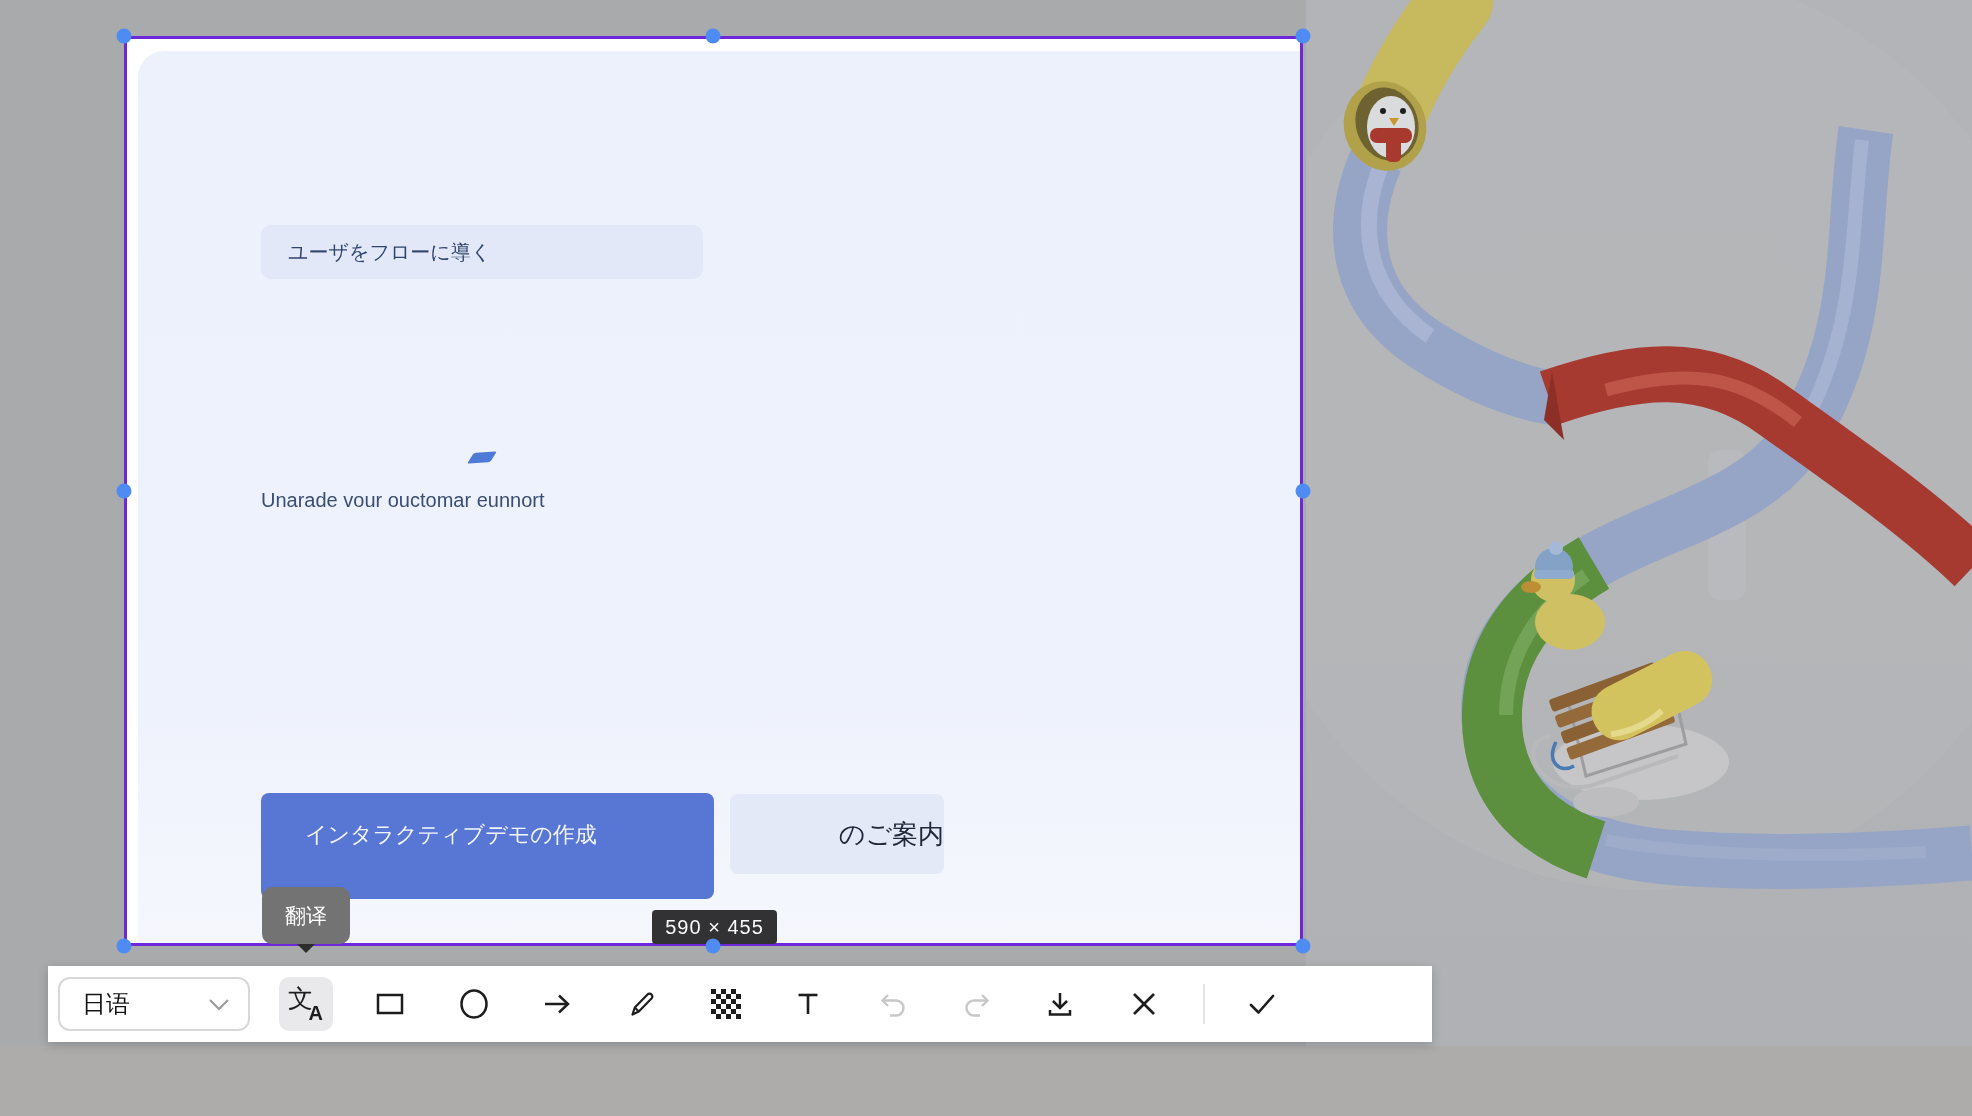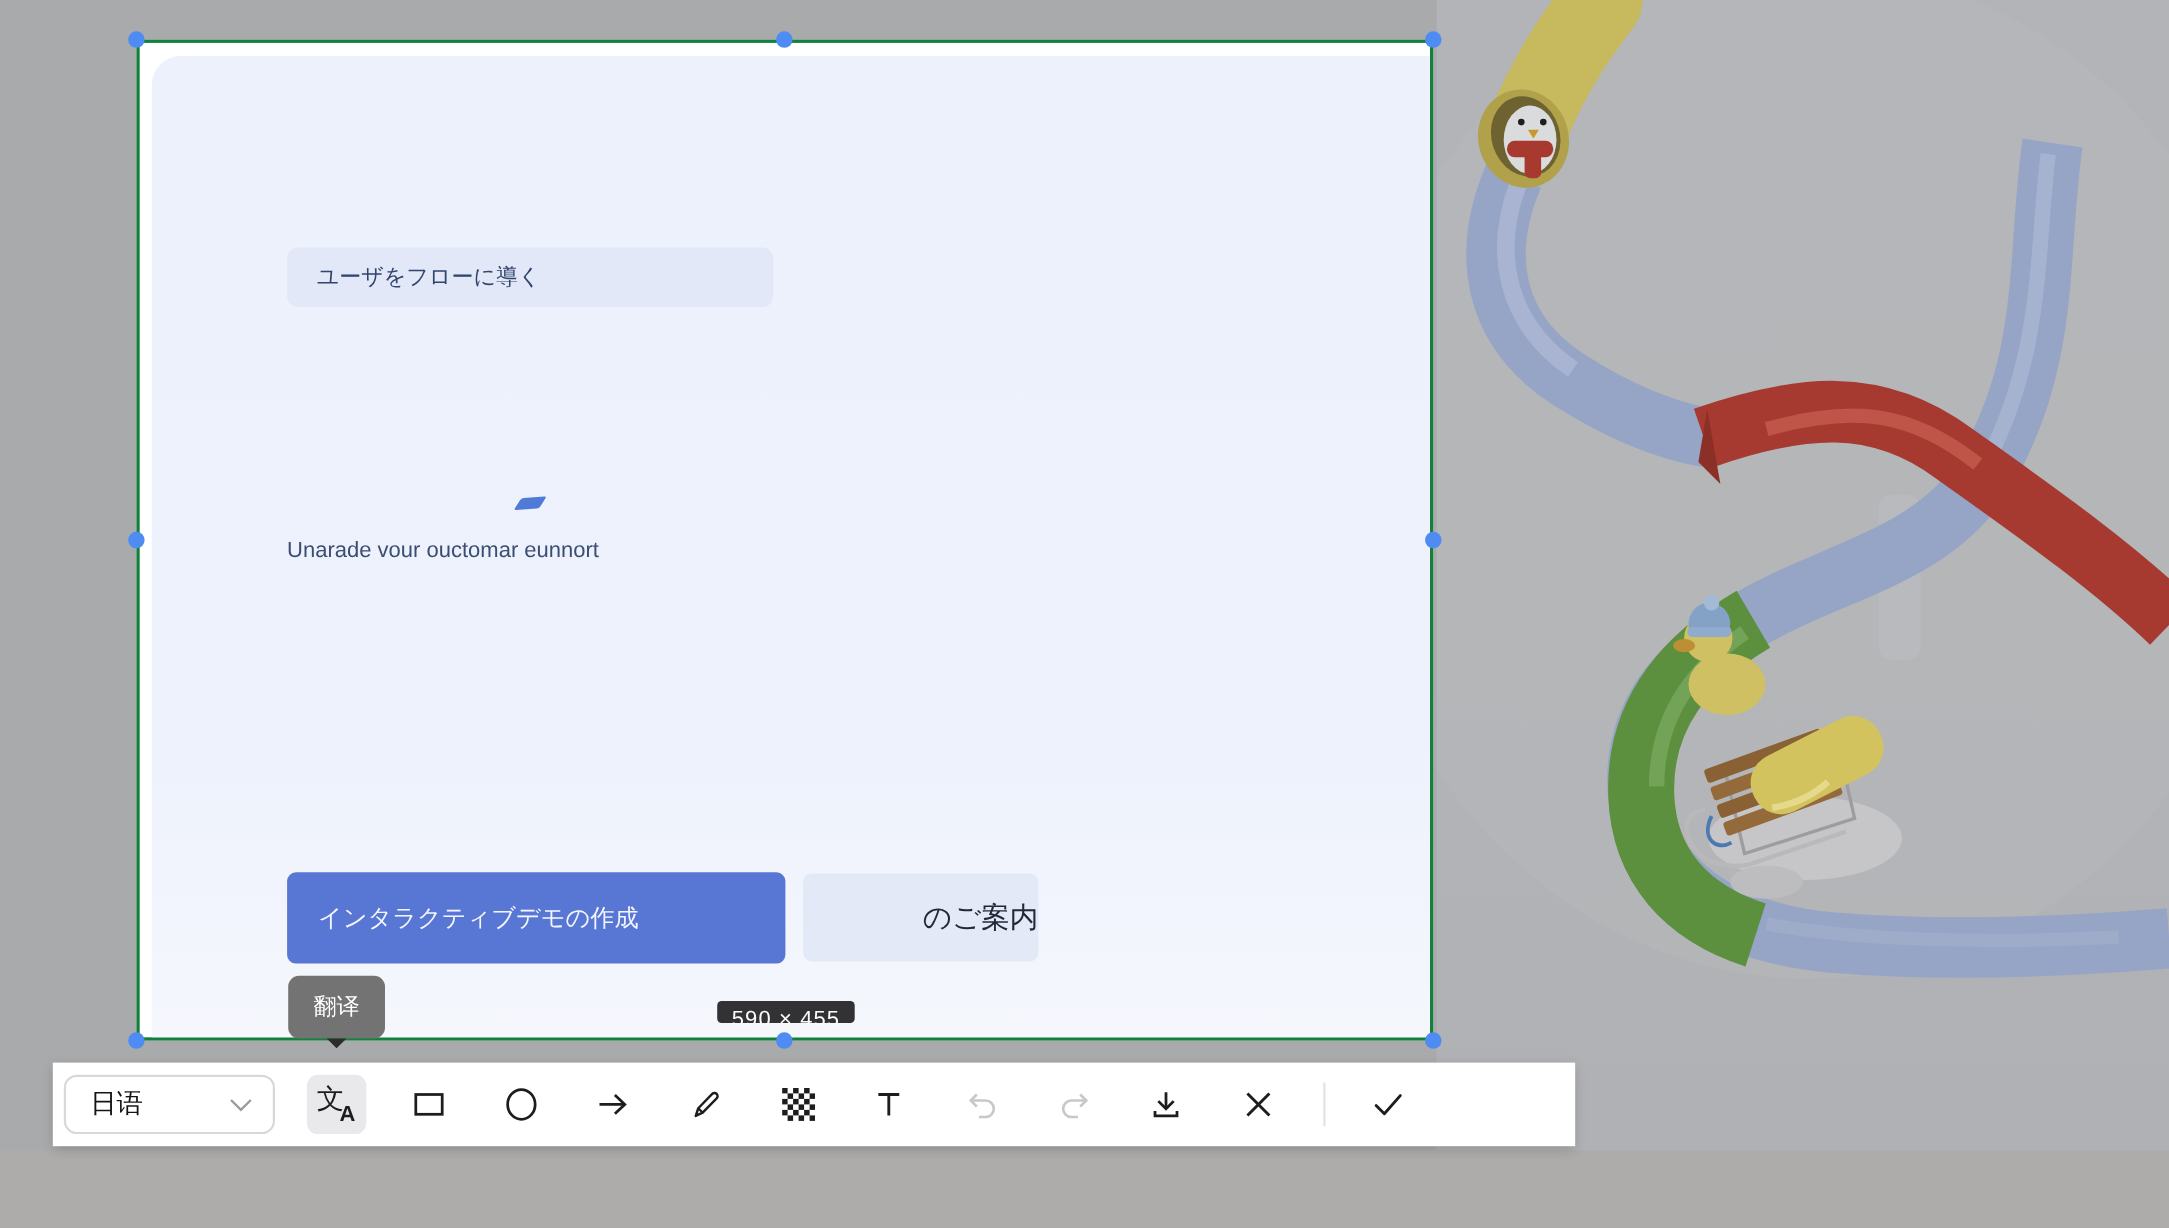--- a/index.html
+++ b/index.html
@@ -11,56 +11,56 @@
   }
   .abs{position:absolute;}
 
   
   .photo-region{left:1306px;top:0;width:666px;height:1046px;
     background:linear-gradient(180deg,#b2b4b8 0%,#b3b4b7 55%,#b0b1b4 100%);}
   .bottom-strip{left:0;top:1046px;width:1972px;height:70px;background:#adacaa;}
 
   
   .selection{left:124px;top:36px;width:1179px;height:910px;
-    box-sizing:border-box;border:3px solid #15803d;background:#ffffff;}
+    box-sizing:border-box;border:3px solid #6d28d9;background:#ffffff;}
   .hero-card{position:absolute;left:11px;top:12px;right:0;bottom:0;
     border-top-left-radius:26px;
     background:linear-gradient(180deg,#edf1fb 0%,#eef2fc 72%,#f5f7fd 100%);}
 
   .hero-badge{position:absolute;left:123px;top:174px;width:442px;height:54px;
     background:#e2e8f7;border-radius:10px;line-height:54px;padding-left:27px;
     box-sizing:border-box;font-size:20px;color:#32456d;}
   .hero-heading{position:absolute;left:123px;top:282px;width:900px;
     font-size:41px;line-height:58px;color:#0c0e12;font-weight:500;
     white-space:pre-line;letter-spacing:.5px;}
   .paint-mark{position:absolute;left:333px;top:401px;width:22px;height:11px;
     background:#4f7ad8;border-radius:2px;transform:skewX(-35deg) rotate(-4deg);}
   .hero-sub{position:absolute;left:123px;top:438px;font-size:20px;
     color:#3a4d72;font-weight:500;}
   .hero-paragraph{position:absolute;left:123px;top:538px;width:910px;
     font-size:21px;line-height:35px;color:#17191d;white-space:pre-line;}
-  .btn-primary{position:absolute;left:123px;top:742px;width:453px;height:83px;
-    background:#5876d4;border-radius:8px;line-height:83px;padding-left:28px;
+  .btn-primary{position:absolute;left:123px;top:742px;width:453px;height:106px;
+    background:#5876d4;border-radius:8px;line-height:83px;padding-left:44px;
     box-sizing:border-box;font-size:22px;color:#f3f5fc;cursor:pointer;}
   .btn-secondary{position:absolute;left:592px;top:743px;width:214px;height:80px;
     background:#e4e9f7;border-radius:8px;line-height:80px;text-align:right;
     font-size:26px;color:#20293a;cursor:pointer;}
 
   
   .handle{width:15px;height:15px;border-radius:50%;background:#4e8cf3;
     transform:translate(-50%,-50%);z-index:30;}
 
   
   .tooltip{left:262px;top:887px;width:88px;height:57px;background:#737373;
     border-radius:10px;color:#ffffff;font-size:21px;line-height:57px;
     text-align:center;z-index:40;}
   .tooltip .tip{position:absolute;left:50%;top:100%;transform:translateX(-50%);
     width:0;height:0;border:9px solid transparent;border-top-color:#2d2d2d;
     border-bottom-width:0;}
-  .size-badge{left:652px;top:910px;width:125px;height:20px;background:#323234;
+  .size-badge{left:652px;top:910px;width:125px;height:34px;background:#323234;
     border-radius:4px;color:#fafafa;font-size:20px;line-height:34px;
     text-align:center;letter-spacing:1px;z-index:25;}
 
   
   .toolbar{left:48px;top:966px;width:1384px;height:76px;background:#ffffff;
     box-shadow:0 3px 10px rgba(0,0,0,.18);z-index:50;}
   .lang-select{position:absolute;left:10px;top:11px;width:192px;height:54px;
     box-sizing:border-box;border:2px solid #d8d8da;border-radius:12px;
     cursor:pointer;}
   .lang-select .lbl{position:absolute;left:22px;top:0;line-height:50px;

